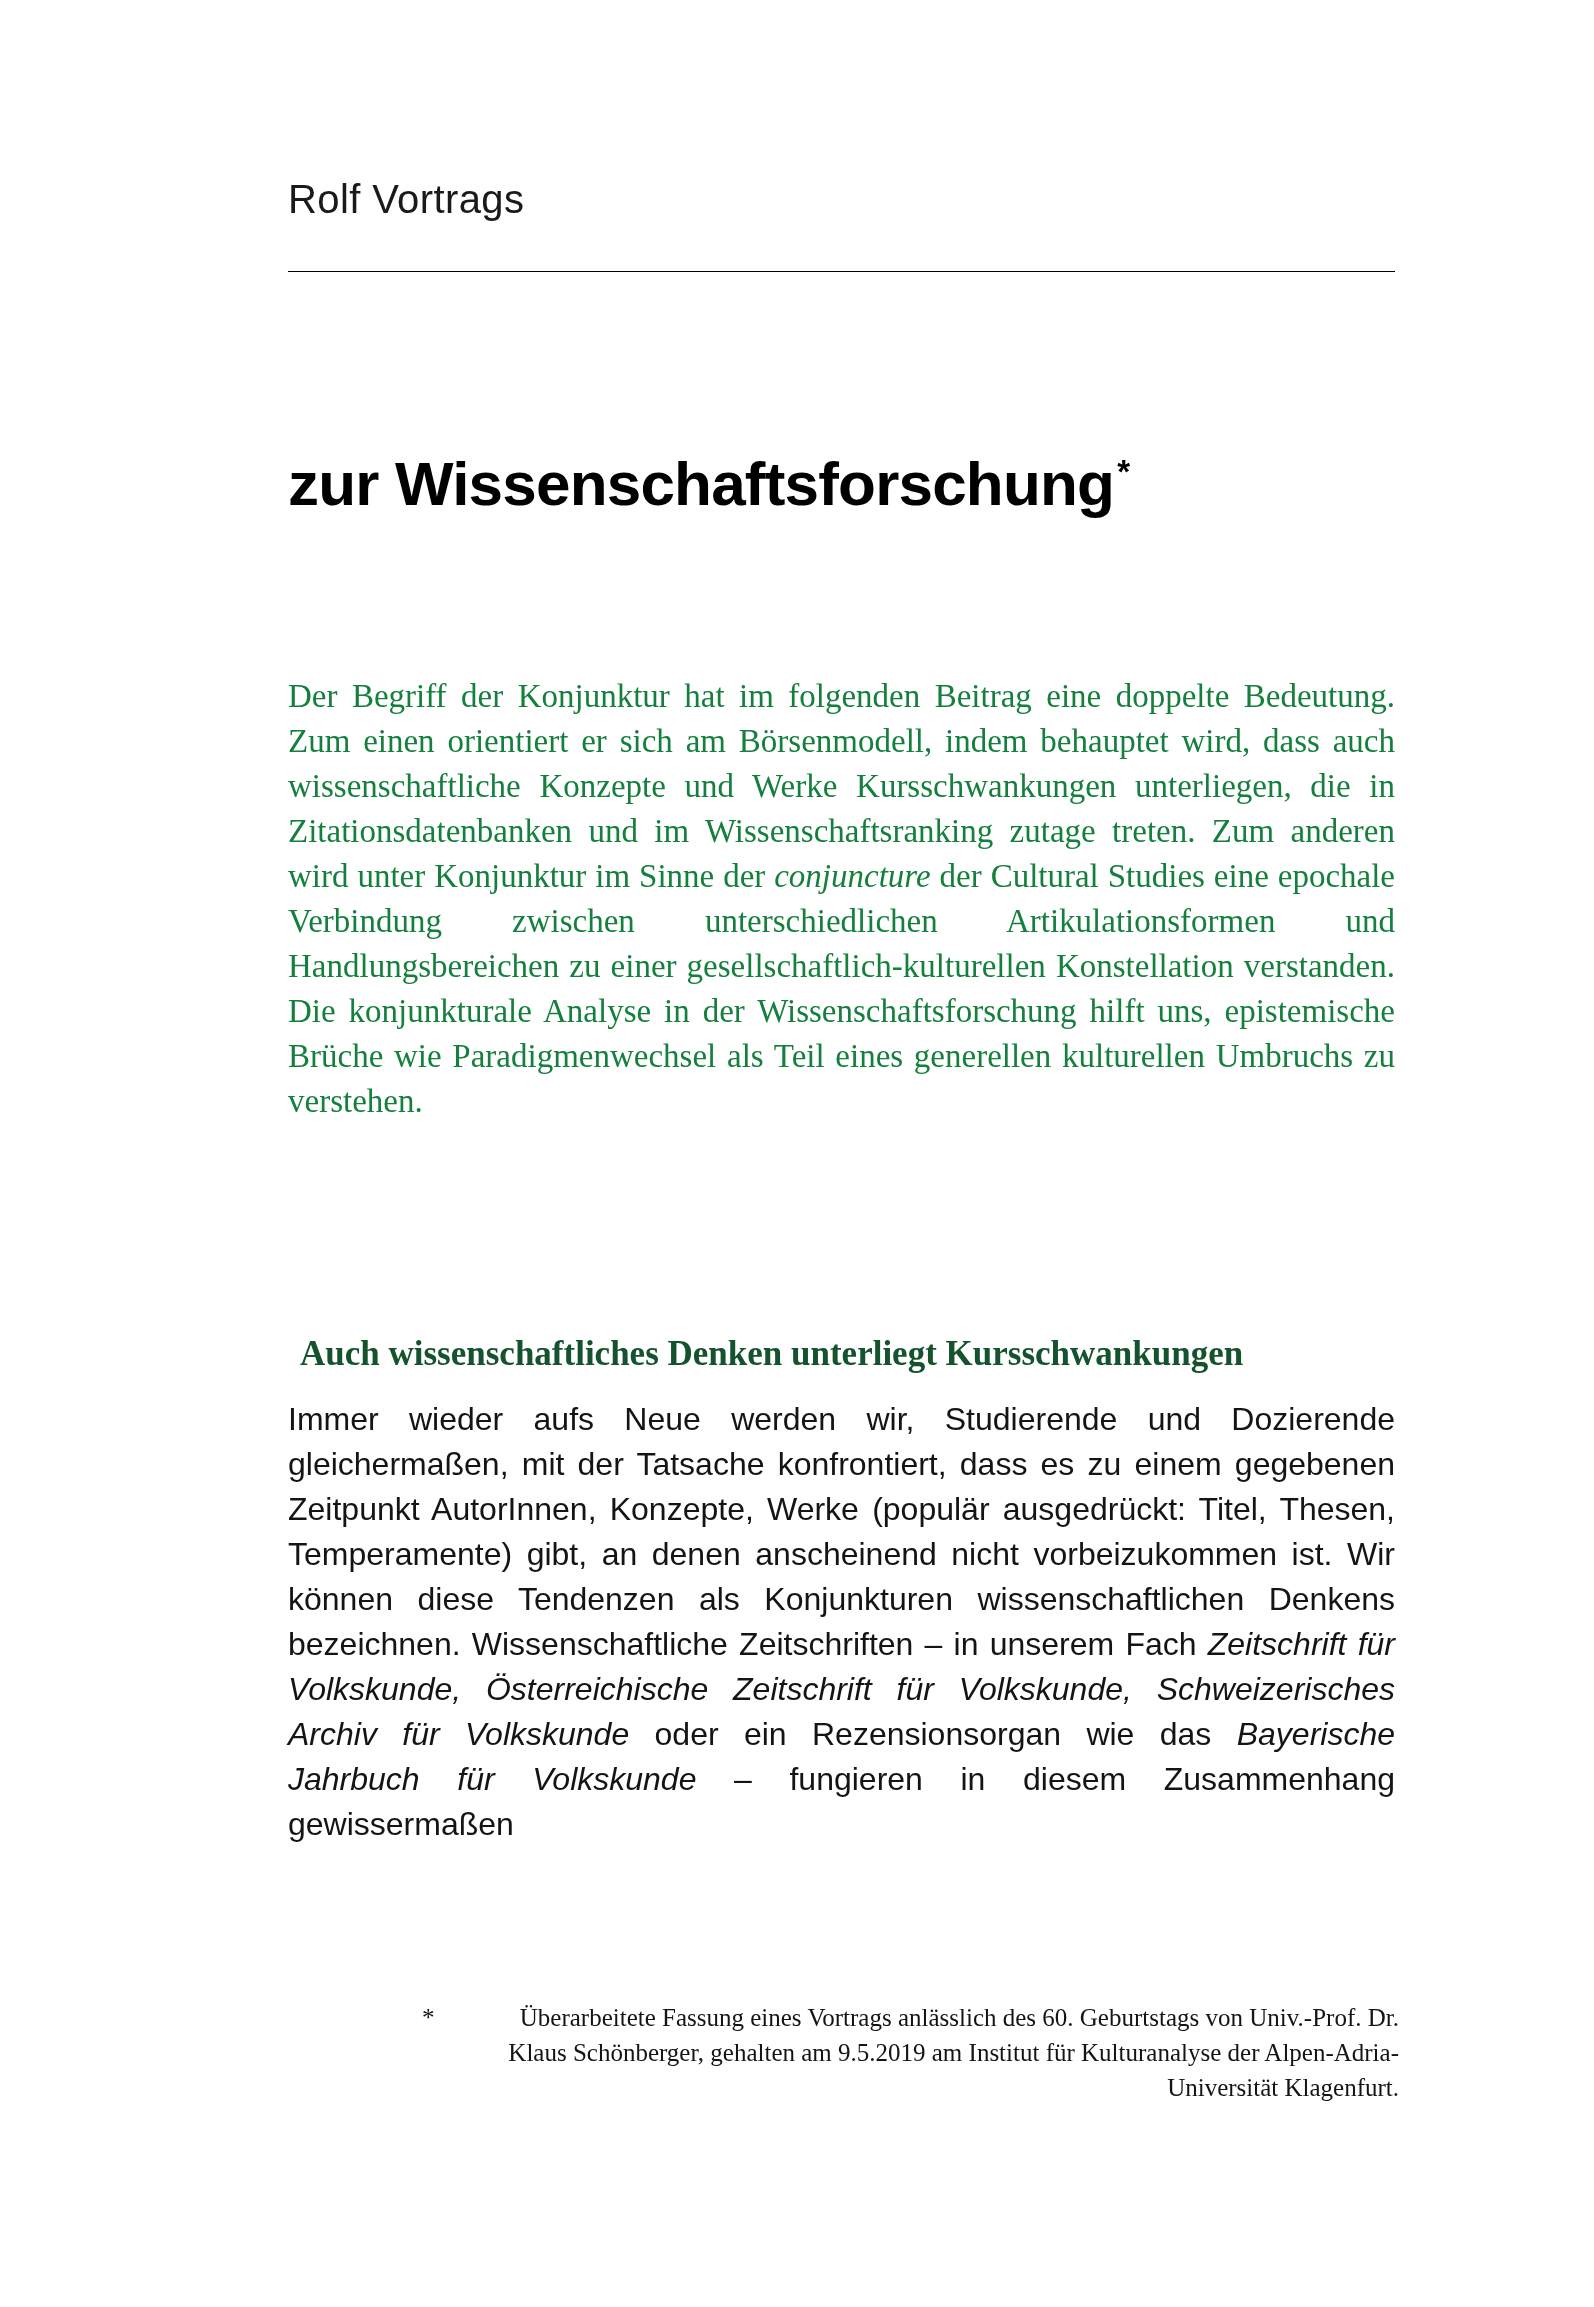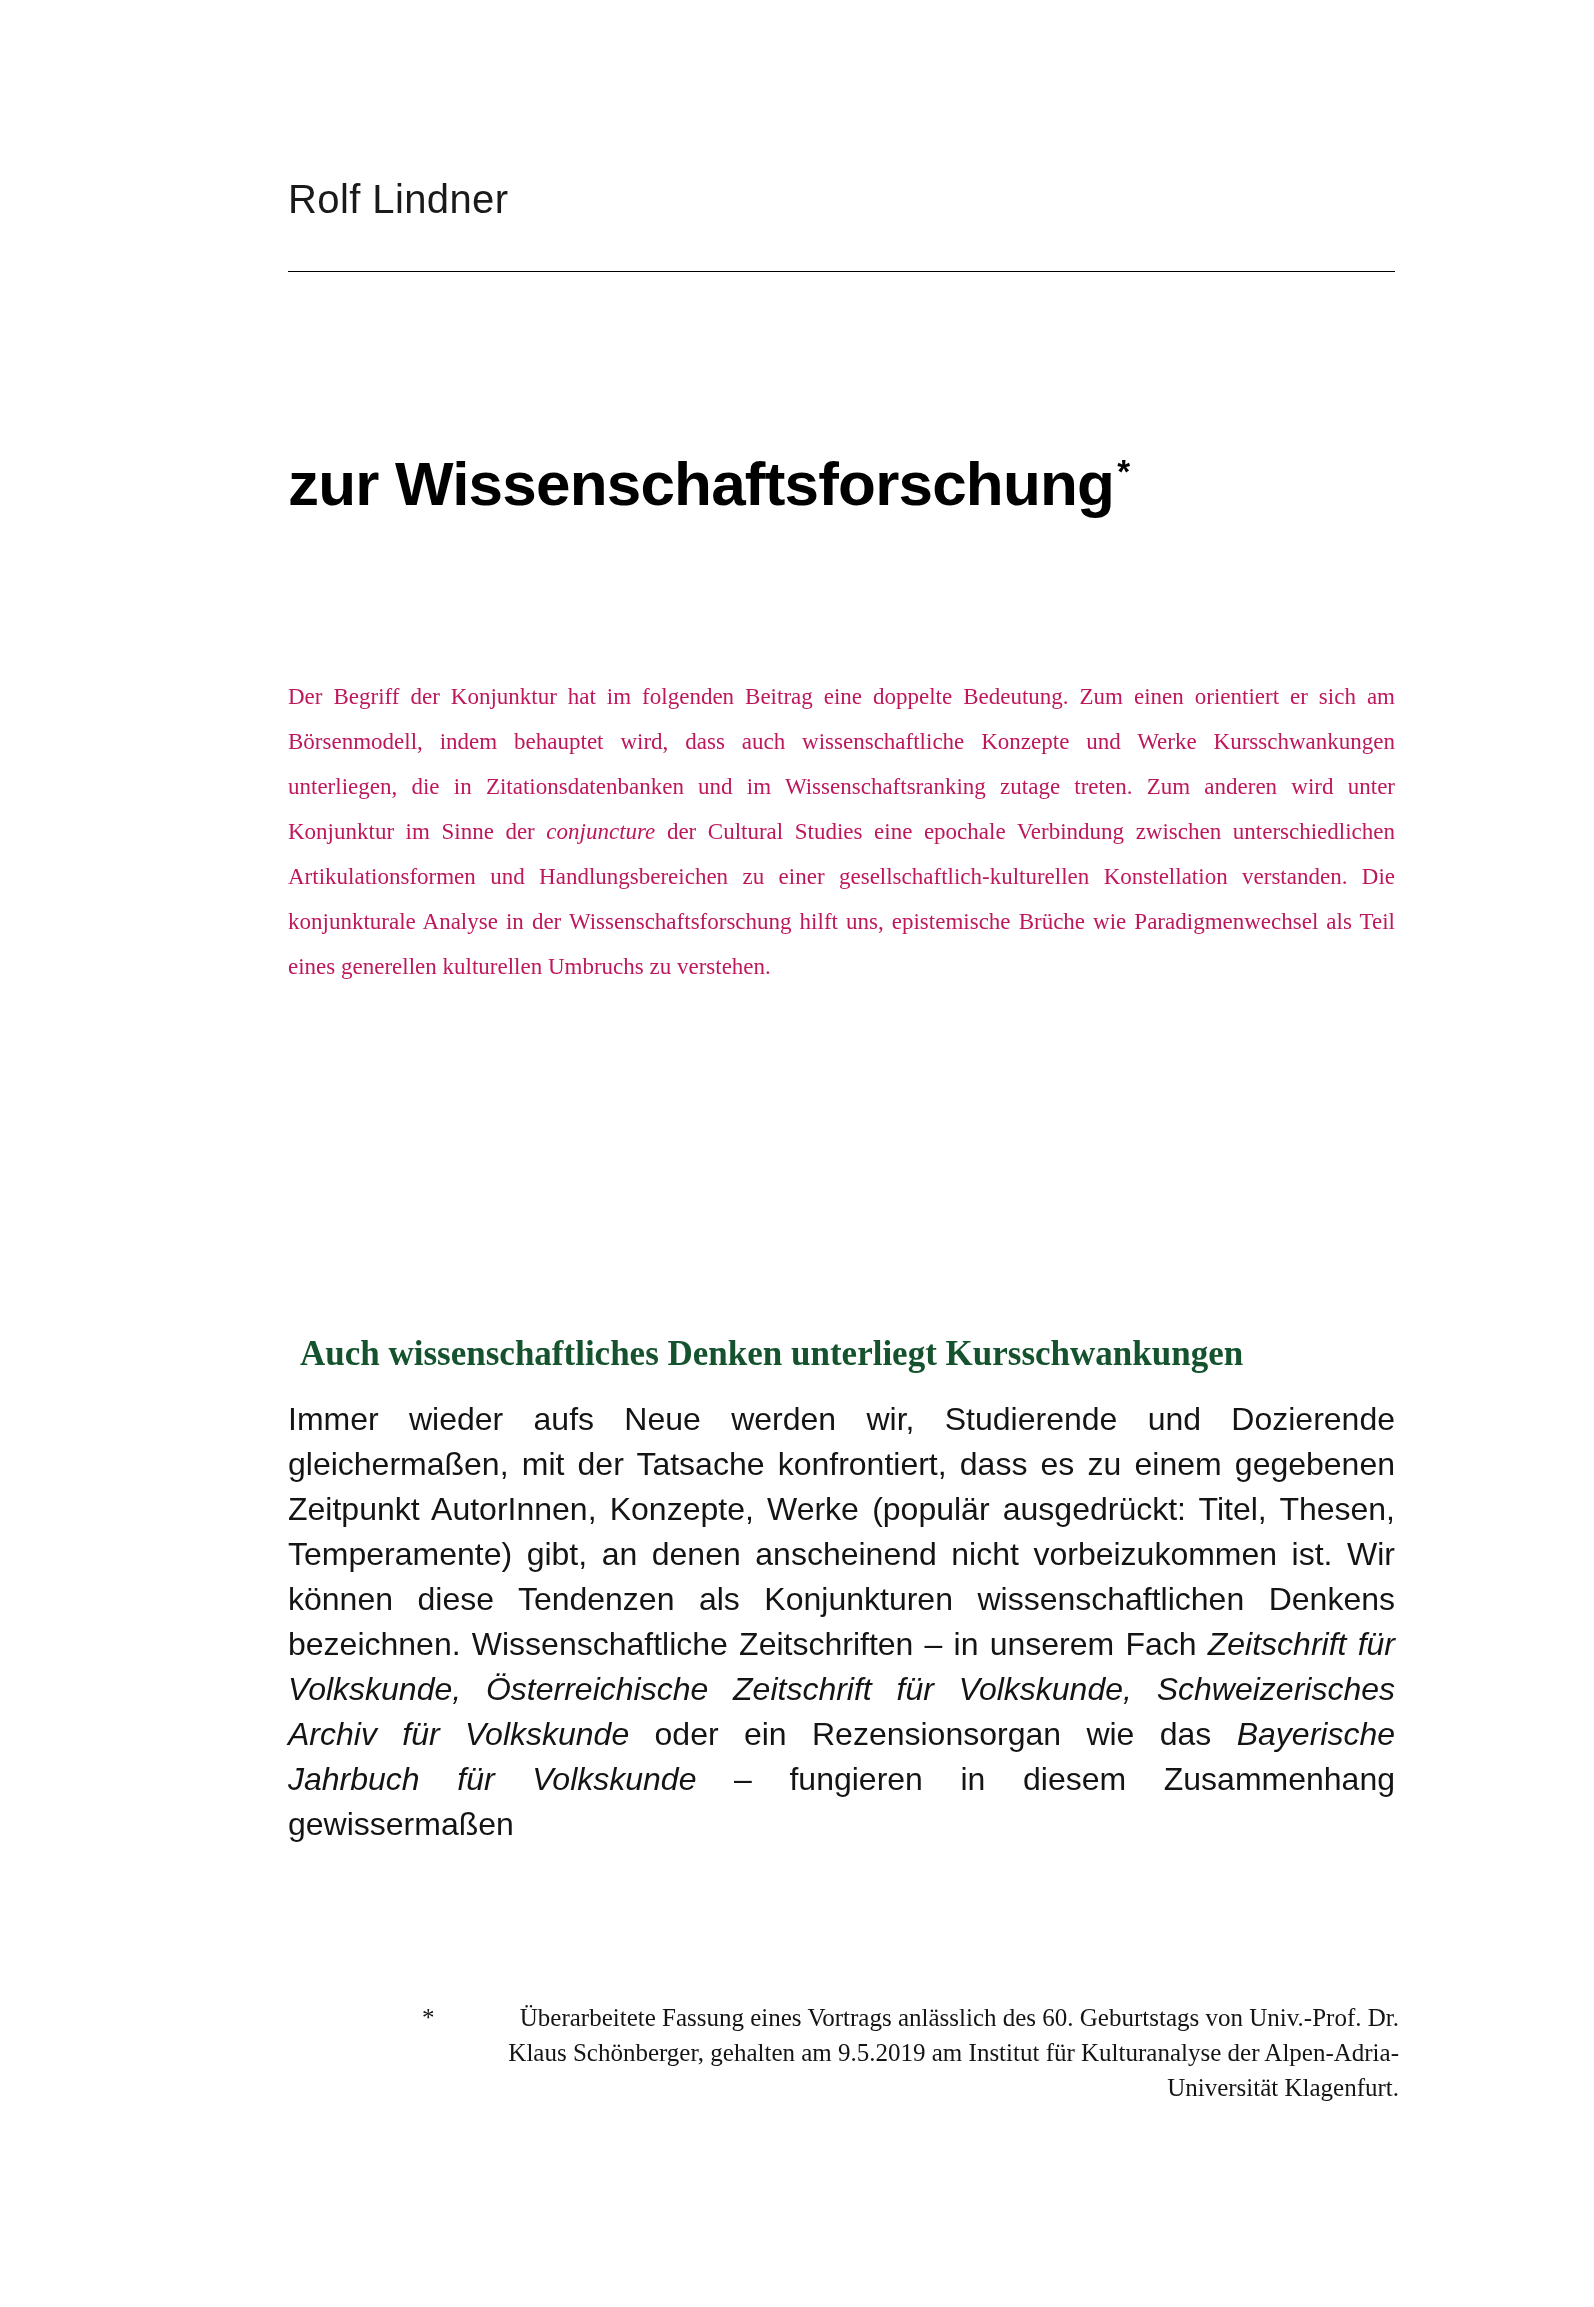--- a/index.html
+++ b/index.html
@@ -53,25 +53,25 @@
     vertical-align: super;
     margin-left: 3.2px;
   }
   .abstract {
     position: absolute;
     top: 674px;
     left: 288px;
     width: 1107px;
     margin: 0;
     font-family: "Liberation Serif", serif;
-    font-size: 23px;
+    font-size: 33px;
     line-height: 45px;
     text-align: justify;
     hyphens: auto;
-    color: #be185d;
+    color: #15803d;
   }
   .abstract em, .body-par em {
     font-style: italic;
   }
   .section-heading {
     position: absolute;
     top: 1322px;
     left: 288px;
     width: 1107px;
     margin: 12px;
@@ -112,21 +112,21 @@
   .fn-text {
     flex: 1;
     text-align: right;
   }
 </style>
 </head>
 <body>
 
 <div class="page">
 
-  <div class="author">Rolf Lindner</div>
+  <div class="author">Rolf Vortrags</div>
 
   <hr class="rule">
 
   <h1 class="title">
     <br>
     <br>
     <span>zur Wissenschaftsforschung</span><sup>*</sup>
   </h1>
 
   <p class="abstract"><span>Der Begriff der Konjunktur hat im folgenden Beitrag eine doppelte Bedeutung. Zum einen orientiert er sich am Börsenmodell, indem behauptet wird, dass auch wissenschaftliche Konzepte und Werke Kursschwankungen unterliegen, die in Zitationsdatenbanken und im Wissenschaftsranking zutage treten. Zum anderen wird unter Konjunktur im Sinne der </span><em>conjuncture</em><span> der Cultural Studies eine epochale Verbindung zwischen unterschiedlichen Artikulationsformen und Handlungsbereichen zu einer gesellschaftlich-kulturellen Konstellation verstanden. Die konjunkturale Analyse in der Wissenschaftsforschung hilft uns, epistemische Brüche wie Paradigmenwechsel als Teil eines generellen kulturellen Umbruchs zu verstehen.</span></p>

